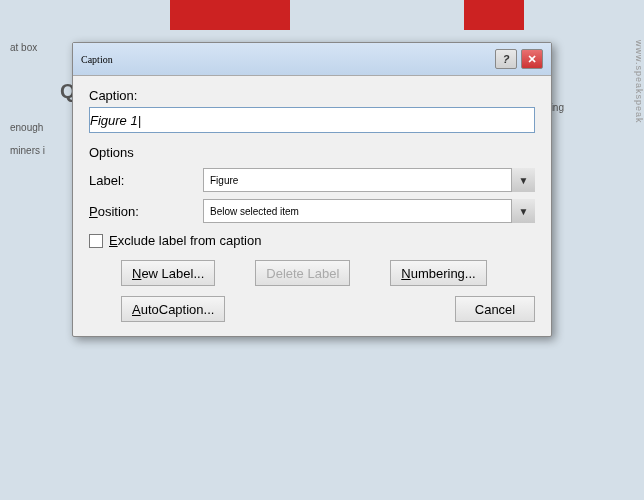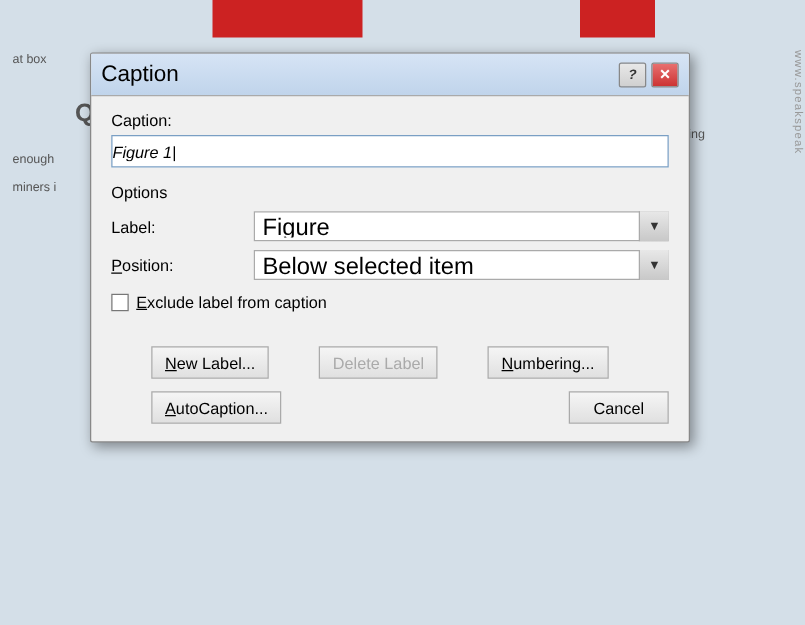--- a/index.html
+++ b/index.html
@@ -82,23 +82,24 @@
     .dialog-titlebar {
       background: linear-gradient(to bottom, #d6e4f5, #c0d4eb);
       padding: 6px 8px;
       display: flex;
       align-items: center;
       justify-content: space-between;
       border-bottom: 1px solid #aaa;
     }
 
     .dialog-title {
-      font-size: 18px;
+      font-size: 10px;
       font-weight: normal;
       color: #000;
+      font-family: Liberation Serif, serif;
     }
 
     .titlebar-buttons {
       display: flex;
       gap: 4px;
       align-items: center;
     }
 
     .titlebar-btn {
       width: 22px;
@@ -179,21 +180,21 @@
       flex: 1;
       position: relative;
     }
 
     .select-field {
       width: 100%;
       height: 24px;
       border: 1px solid #aaa;
       background: white;
       padding: 2px 28px 2px 6px;
-      font-size: 19px;
+      font-size: 10px;
       appearance: none;
       -webkit-appearance: none;
       cursor: pointer;
       color: #000;
     }
 
     .select-arrow {
       position: absolute;
       right: 0;
       top: 0;
@@ -207,21 +208,21 @@
       pointer-events: none;
       font-size: 10px;
       color: #333;
     }
 
     
     .checkbox-row {
       display: flex;
       align-items: flex-end;
       gap: 6px;
-      margin-bottom: 28px;
+      margin-bottom: 12px;
     }
 
     .checkbox-box {
       width: 14px;
       height: 14px;
       border: 1px solid #777;
       background: white;
       display: flex;
       align-items: center;
       justify-content: center;

